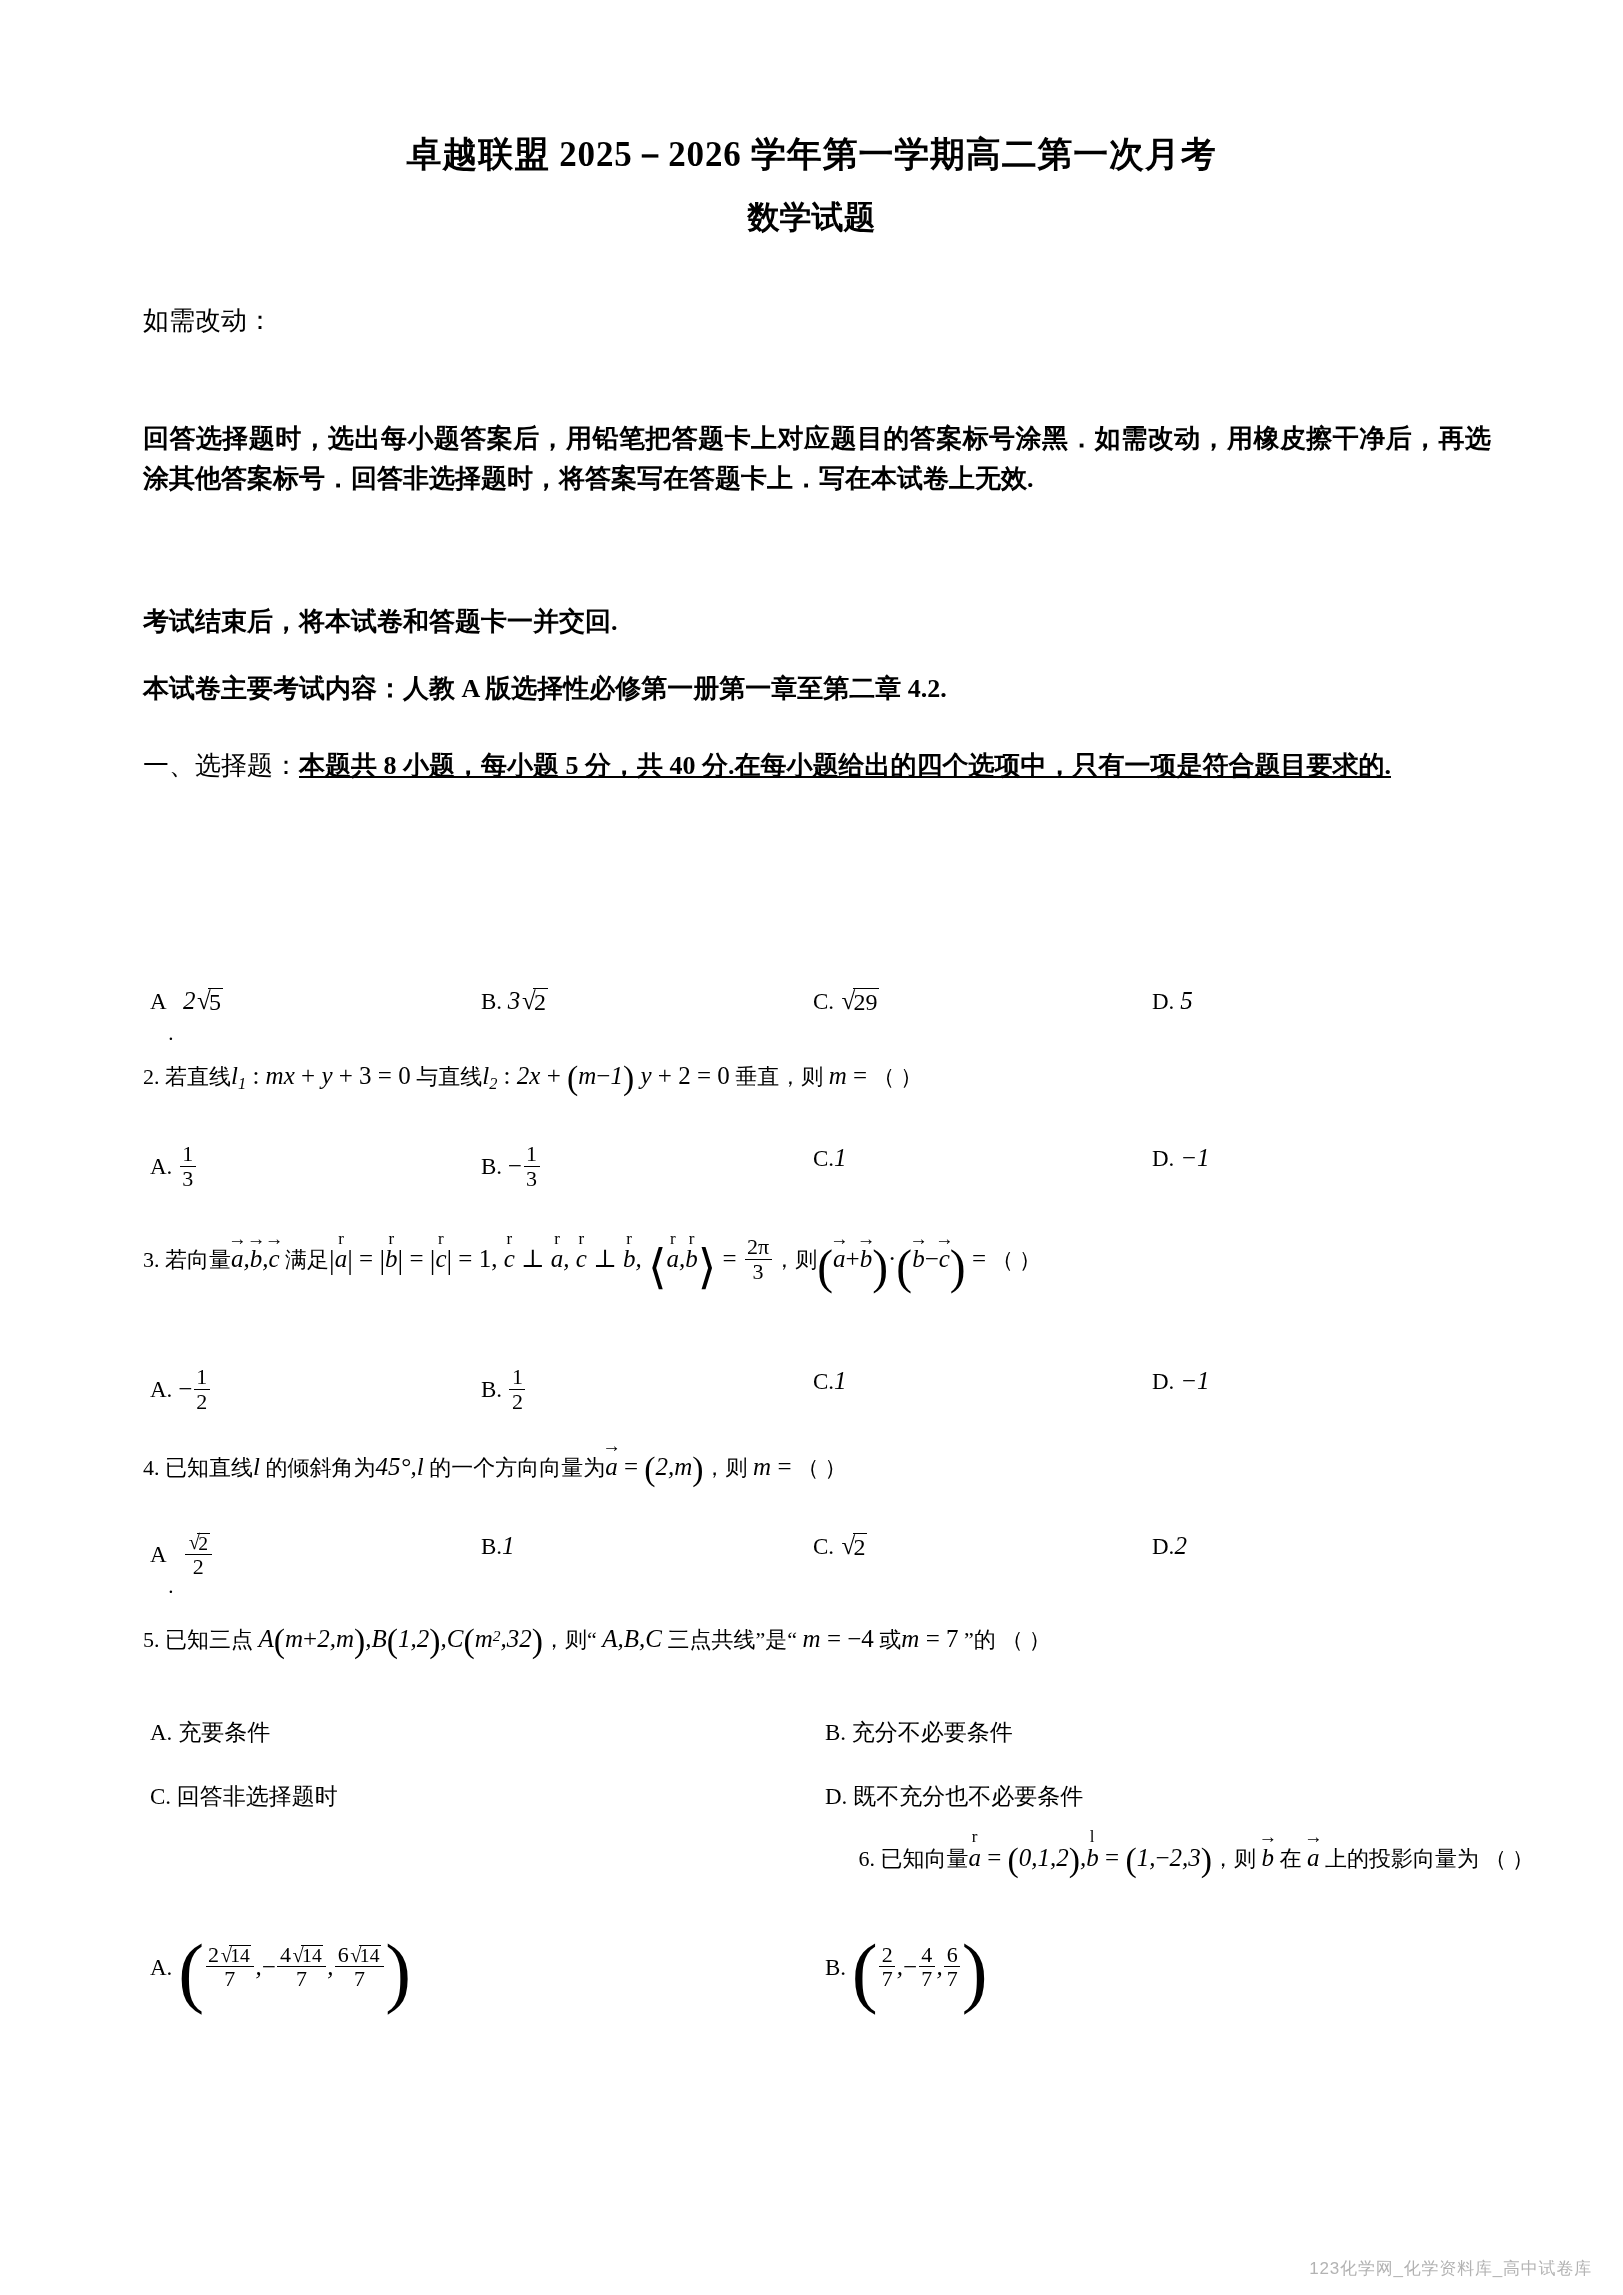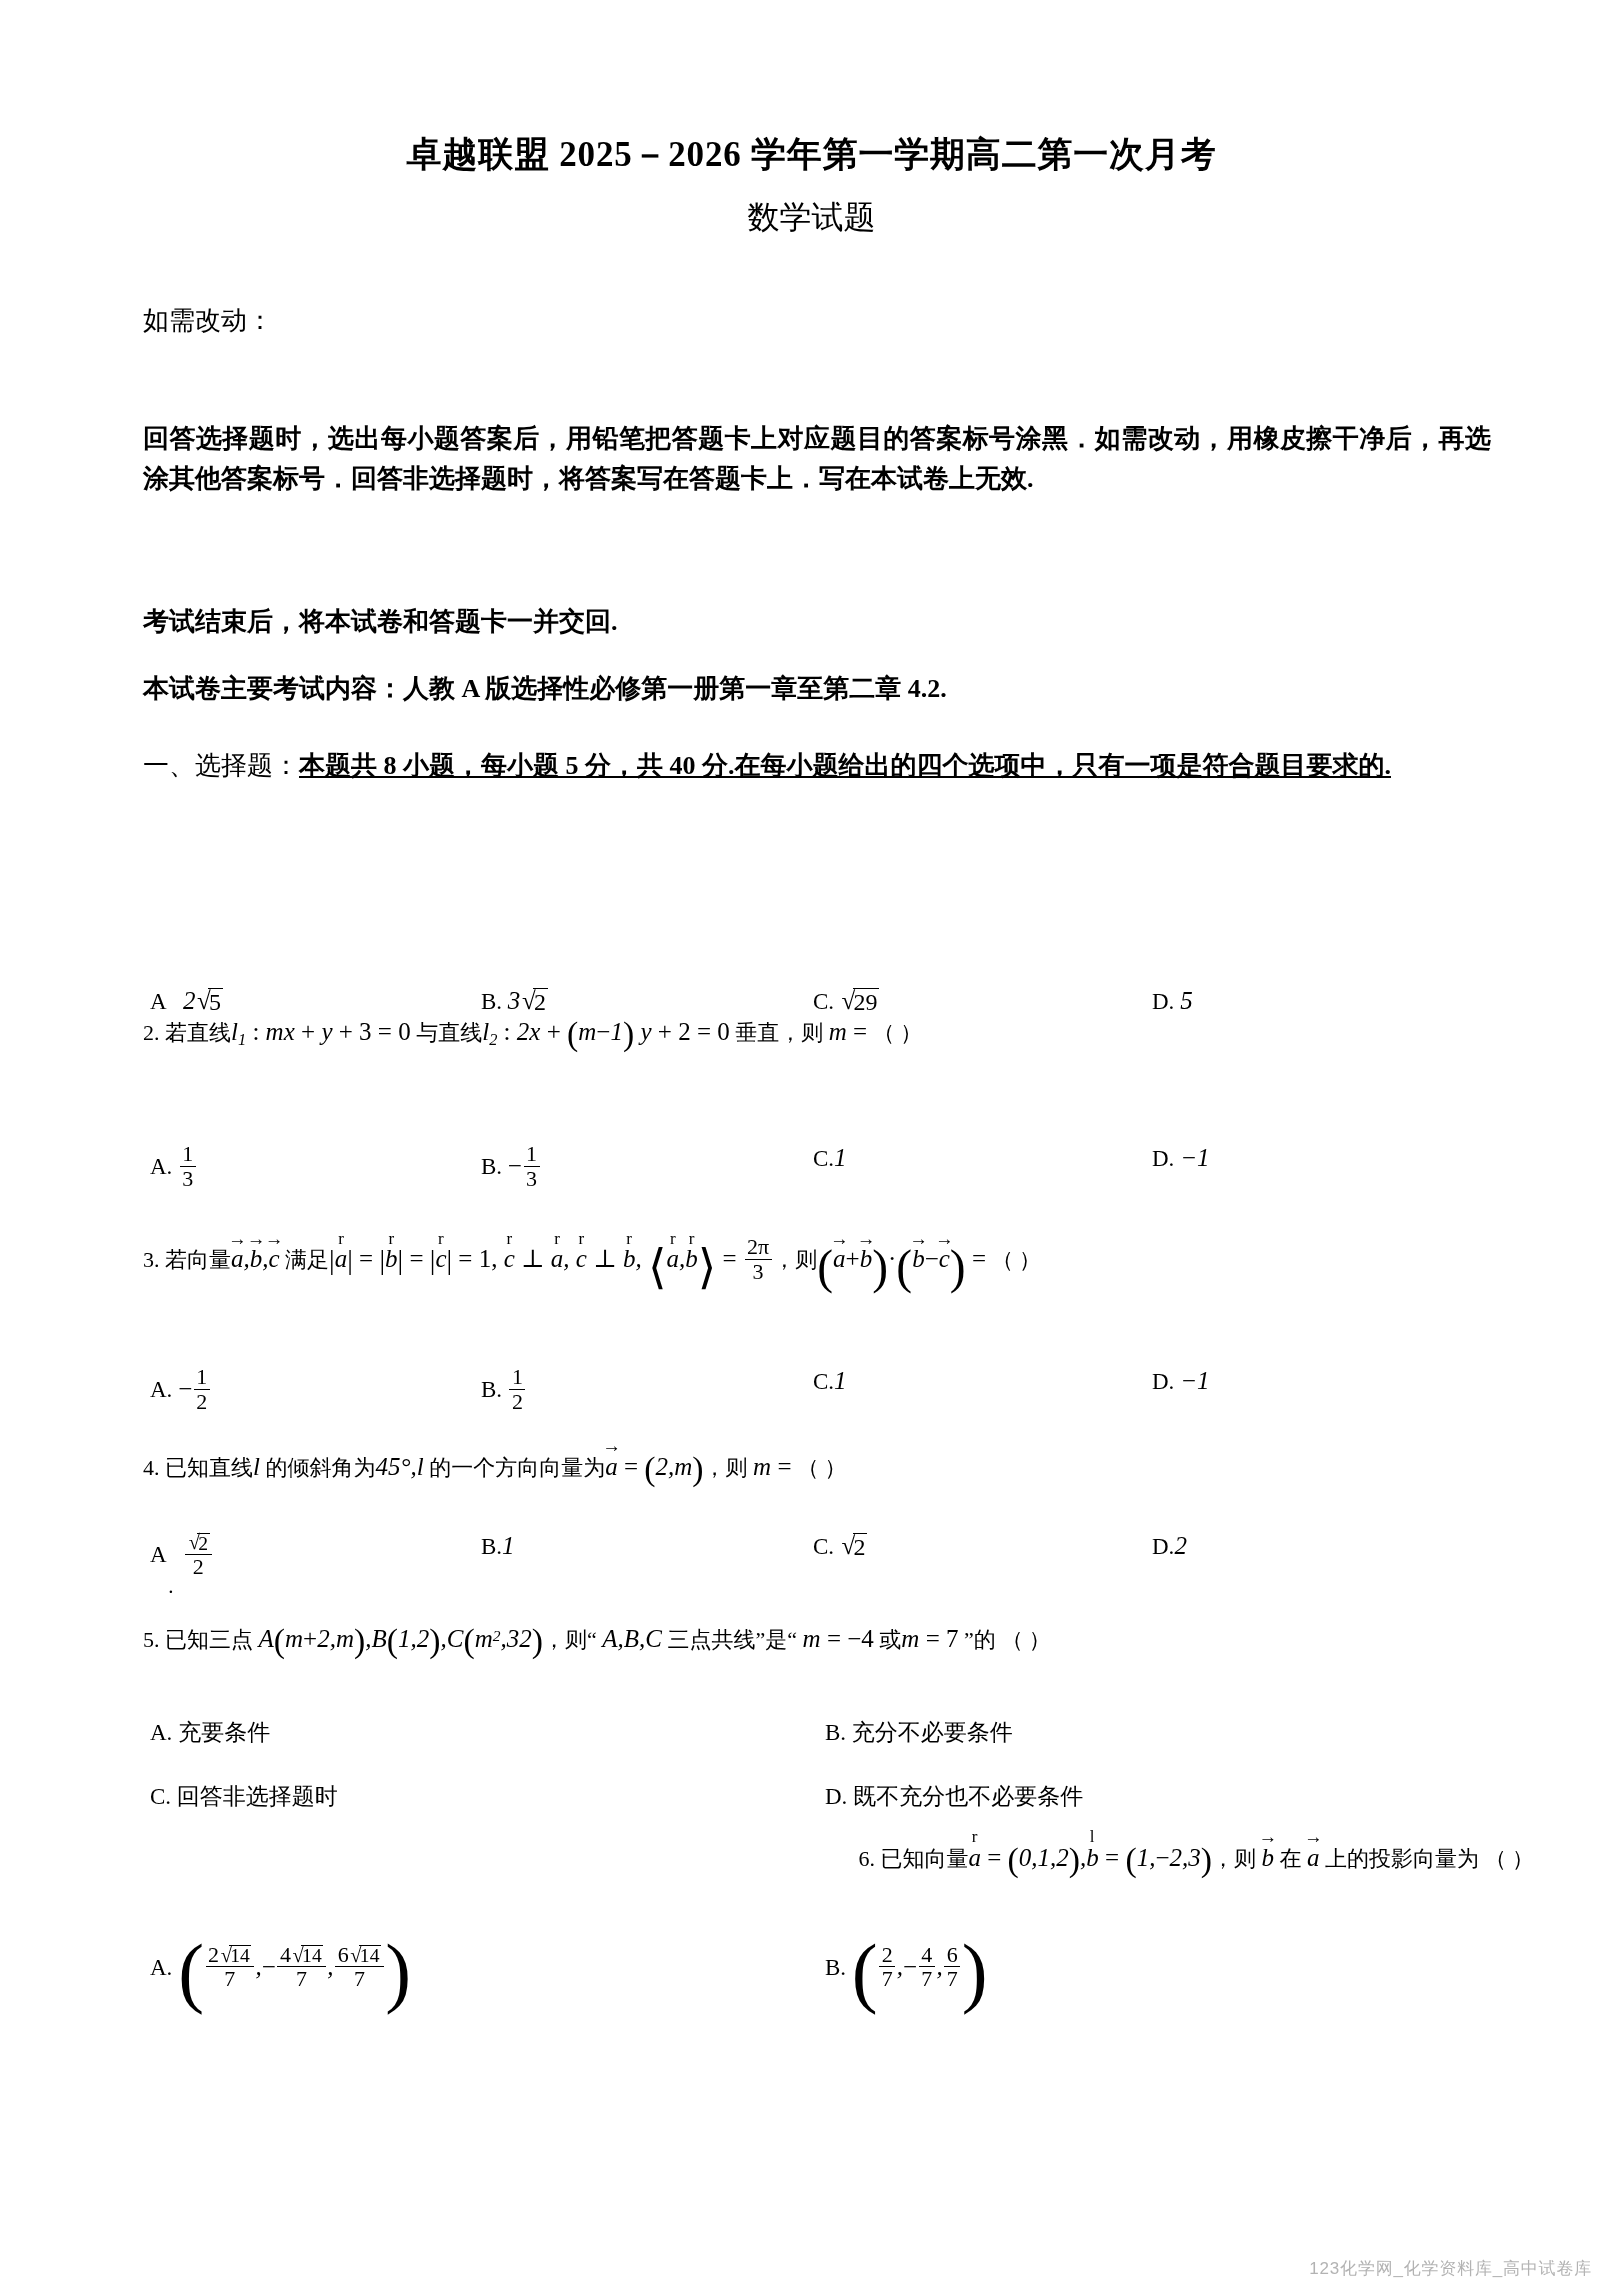--- a/index.html
+++ b/index.html
@@ -16,21 +16,21 @@
   
   .doc-title {
     position:absolute; left:0; right:0; top:131px;
     text-align:center;
     font-size:35px; font-weight:bold;
     letter-spacing:0.8px;
   }
   .doc-subtitle {
     position:absolute; left:0; right:0; top:196px;
     text-align:center;
-    font-size:32px; font-weight:normal;
+    font-size:32px; font-weight:bold;
   }
 
   
   .para {
     position:absolute;
     left:143px; width:1342px;
     font-size:26px;
     line-height:1.52;
     text-align:justify;
   }
@@ -168,21 +168,21 @@
     <div class="opt opt-c3">
       <span class="lbl">C.</span>
       <span class="m"><span class="rad"><span class="rsym">√</span><span class="rbody">29</span></span></span>
     </div>
     <div class="opt opt-c4">
       <span class="lbl">D.</span>
       <span class="m">5</span>
     </div>
   </div>
 
-  <div class="qtext" style="top:1013px;">
+  <div class="qtext" style="top:1057px;">
     <span class="qnum">2.</span>
     若直线<span class="m">l<span class="sub">1</span> <span class="mu">:</span> mx <span class="mu">+</span> y <span class="mu">+ 3 = 0</span></span> 与直线<span class="m">l<span class="sub">2</span> <span class="mu">:</span> 2x <span class="mu">+</span> <span class="medparen">(</span>m<span class="mu">−</span>1<span class="medparen">)</span> y <span class="mu">+ 2 = 0</span></span> 垂直，则 <span class="m">m <span class="mu">=</span></span>
     <span>（      ）</span>
   </div>
 
   <div class="opts" style="top:1127px;">
     <div class="opt opt-c1">
       <span class="lbl">A.</span>
       <span class="m"><span class="frac"><span class="num">1</span><span class="den">3</span></span></span>
     </div>

